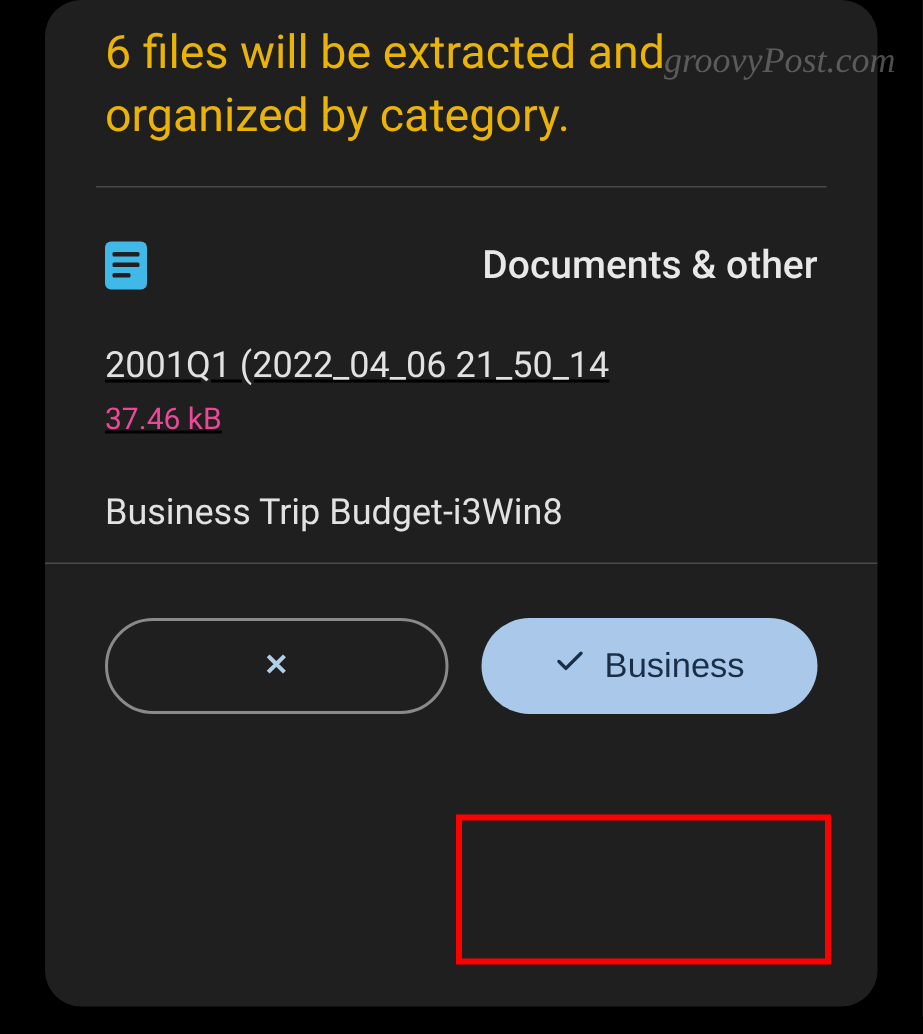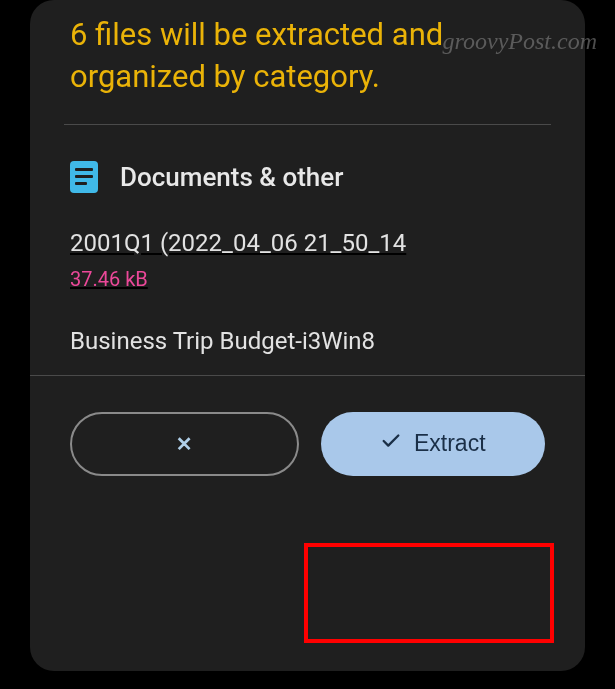--- a/index.html
+++ b/index.html
@@ -35,20 +35,21 @@
     .divider {
       height: 1px;
       background: #4a4a4a;
       margin: 0 34px;
     }
     .section-header {
       display: flex;
       align-items: center;
       gap: 22px;
       padding: 36px 40px 24px 40px;
+      justify-content: space-between;
     }
     .doc-icon {
       width: 28px;
       height: 32px;
       background: #40b9e8;
       border-radius: 4px;
       display: flex;
       flex-direction: column;
       justify-content: center;
       align-items: flex-start;
@@ -179,20 +180,20 @@
   <div class="button-row">
     <button class="btn btn-cancel">
       <span class="x-icon">✕</span>
     </button>
     <button class="btn btn-extract">
       <span class="check-icon">
         <svg viewBox="0 0 24 24" fill="none" stroke="#1a2f47" stroke-width="2.5" stroke-linecap="round" stroke-linejoin="round">
           <polyline points="20 6 9 17 4 12"></polyline>
         </svg>
       </span>
-      <span>Extract</span>
+      <span>Business</span>
     </button>
   </div>
 </div>
 
 <div class="highlight-box"></div>
 
 <div class="watermark">groovyPost.com</div>
 
 </body></html>

